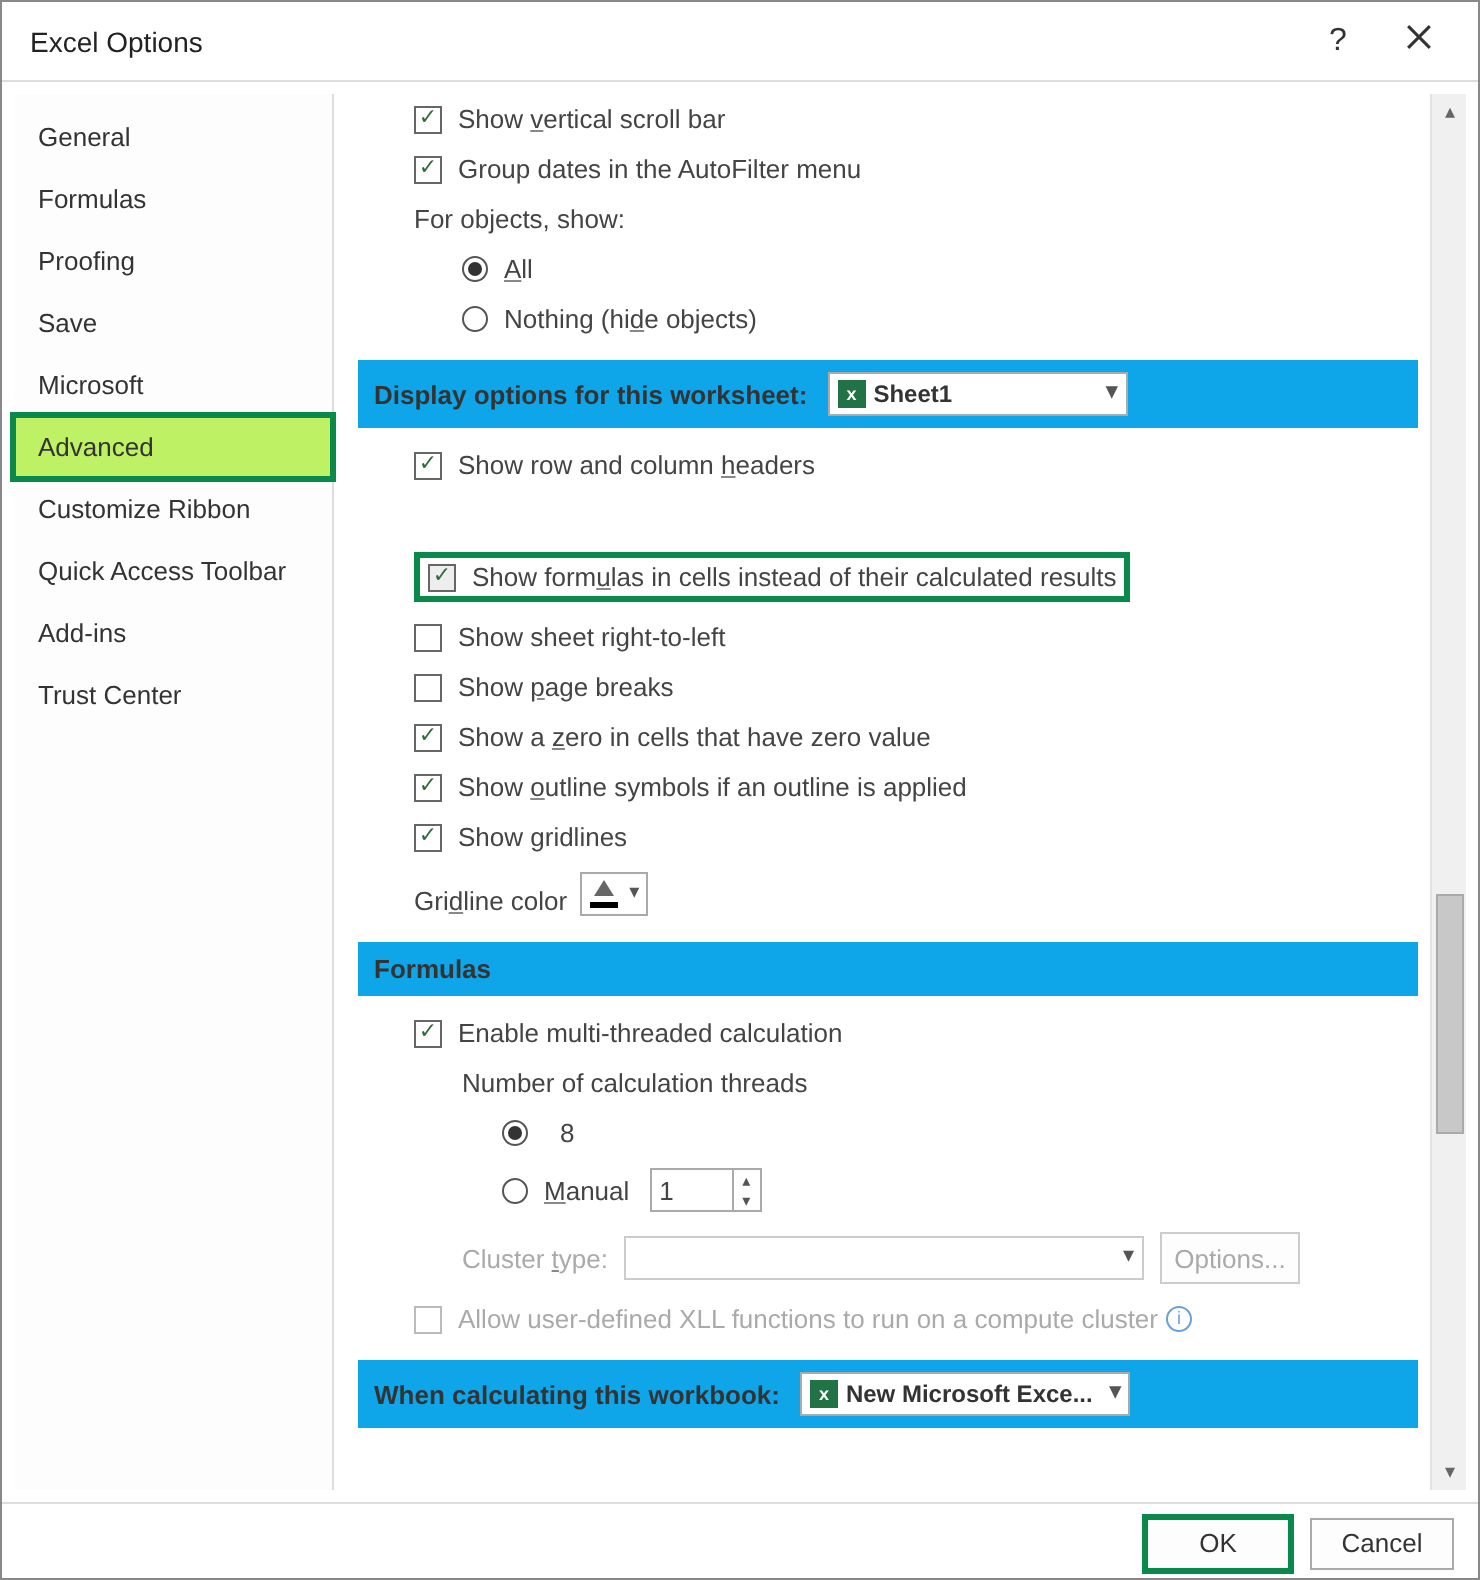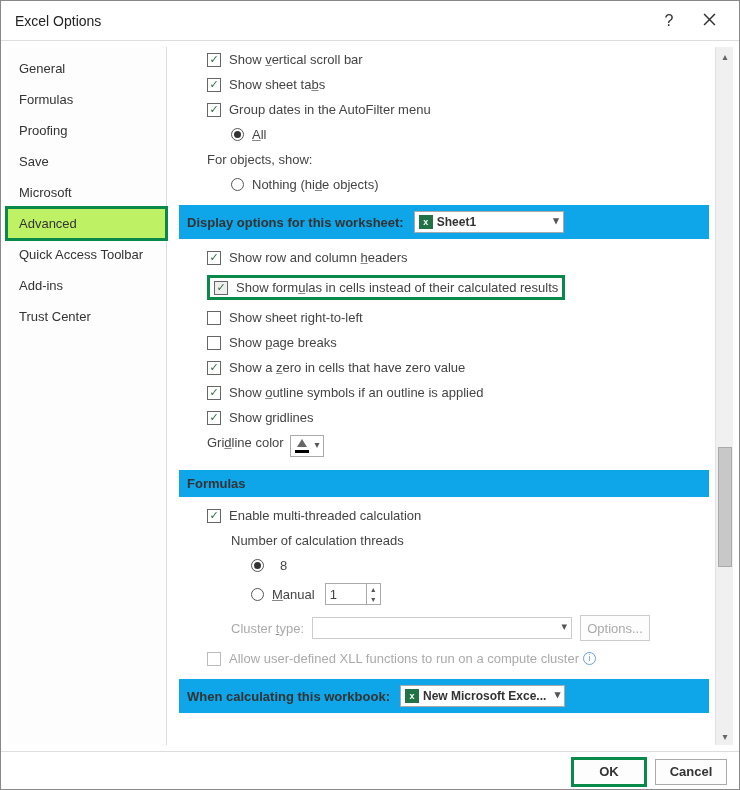--- a/index.html
+++ b/index.html
@@ -177,31 +177,31 @@
   }
   .disabled-text { color: #aaa; }
   .info-icon {
     display:inline-block; width:13px;height:13px;border:1px solid #6aa0d8;border-radius:50%;
     color:#6aa0d8;font-size:9px;text-align:center;line-height:11px;margin-left:4px;
   }
   .footer {
     height: 40px;
     border-top: 1px solid #ddd;
     display: flex; align-items:center; justify-content:flex-end;
-    padding: 0 12px; gap: 10px; font-weight: bold;
+    padding: 0 12px; gap: 10px;
   }
   .btn {
     min-width: 72px; height: 26px;
     border: 1px solid #aaa;
     background: #fdfdfd;
     display:inline-flex; align-items:center; justify-content:center;
     font-size: 13px; color:#333; cursor:pointer;
   }
   .btn.disabled { color:#aaa; border-color:#ccc; cursor:default; }
-  .gridline-row { padding-left: 28px; display:flex; align-items:flex-start; gap:6px; padding-top:5px; padding-bottom:5px;}
+  .gridline-row { padding-left: 28px; display:flex; align-items:flex-end; gap:6px; padding-top:5px; padding-bottom:5px;}
 </style>
 </head>
 <body>
 
 <div class="titlebar">
   <span class="title">Excel Options</span>
   <span class="help">?</span>
   <span class="close">
     <svg viewBox="0 0 12 12">
         <line x1="1" y1="1" x2="11" y2="11" stroke="#333" stroke-width="1.4"></line>
@@ -211,50 +211,47 @@
 </div>
 
 <div class="body">
   <div class="sidebar">
     <div class="sidebar-item"><span>General</span></div>
     <div class="sidebar-item"><span>Formulas</span></div>
     <div class="sidebar-item"><span>Proofing</span></div>
     <div class="sidebar-item"><span>Save</span></div>
     <div class="sidebar-item"><span>Microsoft</span></div>
     <div class="sidebar-item selected hl-green"><span>Advanced</span></div>
+    <div class="sidebar-item"><span>Customize Ribbon</span></div>
     <div class="sidebar-item"><span>Quick Access Toolbar</span></div>
     <div class="sidebar-item"><span>Add-ins</span></div>
     <div class="sidebar-item"><span>Trust Center</span></div>
   </div>
 
   <div class="content-wrap">
     <div class="content">
 
       <div class="row indent1">
           <span class="chk checked"></span>
         <span>Show <span class="und">v</span>ertical scroll bar</span>
         </div>
 
-      <div class="row indent1">
-          <span class="chk checked"></span>
-        <span>Show sheet ta<span class="und">b</span>s</span>
-        </div>
 
       <div class="row indent1">
           <span class="chk checked"></span>
         <span>Group dates in the AutoFilter menu</span>
+        </div>
+
+      <div class="row indent1">
+          <span>For objects, show:</span>
         </div>
 
       <div class="row indent2">
           <span class="radio on"></span>
         <span><span class="und">A</span>ll</span>
-        </div>
-
-      <div class="row indent1">
-          <span>For objects, show:</span>
         </div>
 
       <div class="row indent2">
           <span class="radio"></span>
         <span>Nothing (hi<span class="und">d</span>e objects)</span>
         </div>
 
       <div class="section-header">
         <span class="label">Display options for this worksheet:</span>
         <span class="dropdown">
@@ -262,21 +259,21 @@
           <span>Sheet1</span>
         </span>
       </div>
 
       <div class="row indent1">
           <span class="chk checked"></span>
         <span>Show row and column <span class="und">h</span>eaders</span>
         </div>
 
       <div class="row indent1">
-        <span class="hl-green-box" style="padding:2px 4px; display:inline-flex; align-items:center;">
+        <span class="hl-green-box" style="padding:2px 4px; display:inline-flex; align-items:center;margin-top:26px;">
           <span class="chk checked" style="background:#eee;"></span>
           <span>Show form<span class="und">u</span>las in cells instead of their calculated results</span>
         </span>
       </div>
 
       <div class="row indent1">
           <span class="chk"></span>
         <span>Show sheet right-to-left</span>
         </div>
 

